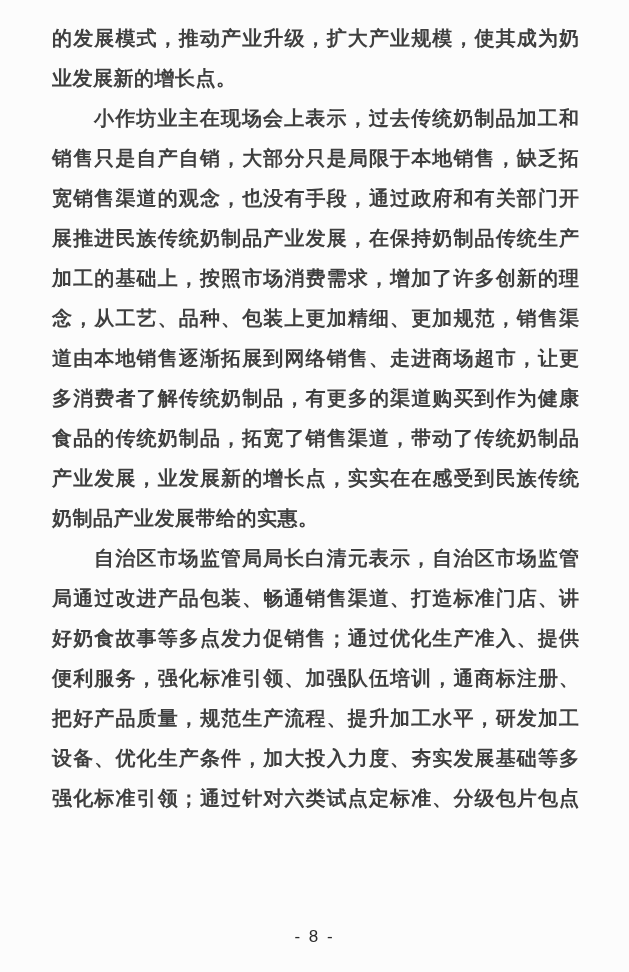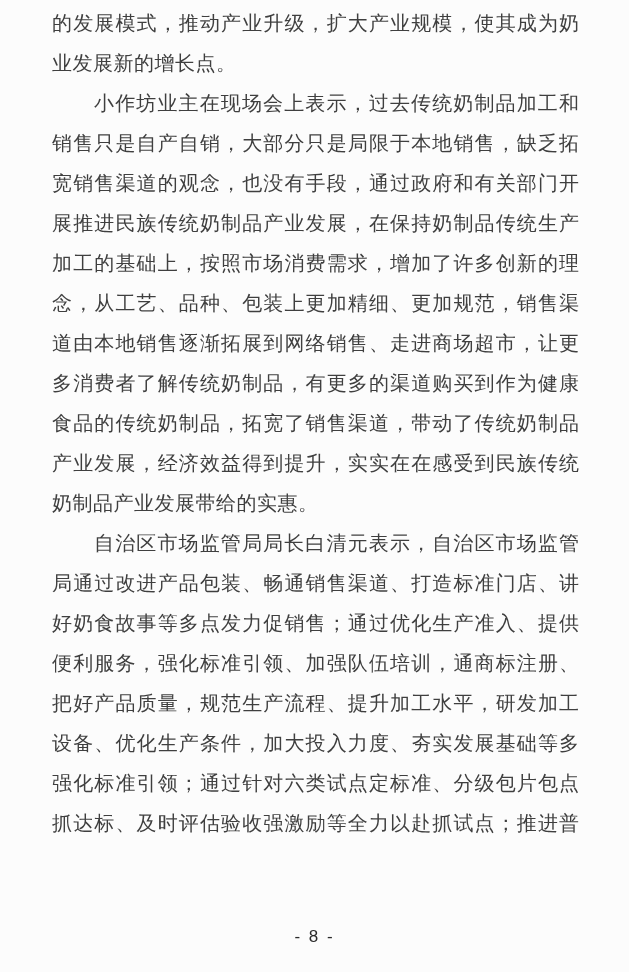--- a/index.html
+++ b/index.html
@@ -14,22 +14,23 @@
     background: var(--page-bg, #fcfcfc);
     font-family: "Liberation Serif", serif;
   }
   .page {
     position: absolute;
     inset: 0;
   }
   .textblock {
     position: absolute;
     left: 52px;
-    top: 3px;
+    top: 18px;
     width: 527px;
+    font-weight: bold;
   }
   .line {
     height: 40px;
     line-height: 40px;
     font-size: 20px;
     color: var(--text-fg, #3f3f3f);
     white-space: nowrap;
     letter-spacing: 0.5px;
   }
   .line.stretch {
@@ -65,25 +66,24 @@
       <div class="line">业发展新的增长点。</div>
       <div class="line indent stretch">小作坊业主在现场会上表示，过去传统奶制品加工和</div>
       <div class="line stretch">销售只是自产自销，大部分只是局限于本地销售，缺乏拓</div>
       <div class="line stretch">宽销售渠道的观念，也没有手段，通过政府和有关部门开</div>
       <div class="line stretch">展推进民族传统奶制品产业发展，在保持奶制品传统生产</div>
       <div class="line stretch">加工的基础上，按照市场消费需求，增加了许多创新的理</div>
       <div class="line stretch">念，从工艺、品种、包装上更加精细、更加规范，销售渠</div>
       <div class="line stretch">道由本地销售逐渐拓展到网络销售、走进商场超市，让更</div>
       <div class="line stretch">多消费者了解传统奶制品，有更多的渠道购买到作为健康</div>
       <div class="line stretch">食品的传统奶制品，拓宽了销售渠道，带动了传统奶制品</div>
-      <div class="line stretch">产业发展，经济效益得到提升，实实在在感受到民族传统</div>
+      <div class="line stretch">产业发展，业发展新的增长点，实实在在感受到民族传统</div>
       <div class="line">奶制品产业发展带给的实惠。</div>
       <div class="line indent stretch">自治区市场监管局局长白清元表示，自治区市场监管</div>
       <div class="line stretch">局通过改进产品包装、畅通销售渠道、打造标准门店、讲</div>
       <div class="line stretch">好奶食故事等多点发力促销售；通过优化生产准入、提供</div>
       <div class="line stretch">便利服务，强化标准引领、加强队伍培训，通商标注册、</div>
       <div class="line stretch">把好产品质量，规范生产流程、提升加工水平，研发加工</div>
       <div class="line stretch">设备、优化生产条件，加大投入力度、夯实发展基础等多</div>
       <div class="line stretch">强化标准引领；通过针对六类试点定标准、分级包片包点</div>
-      <div class="line stretch">抓达标、及时评估验收强激励等全力以赴抓试点；推进普</div>
     </div>
   <div class="pagenum">- 8 -</div>
 </div>
 
 </body></html>

